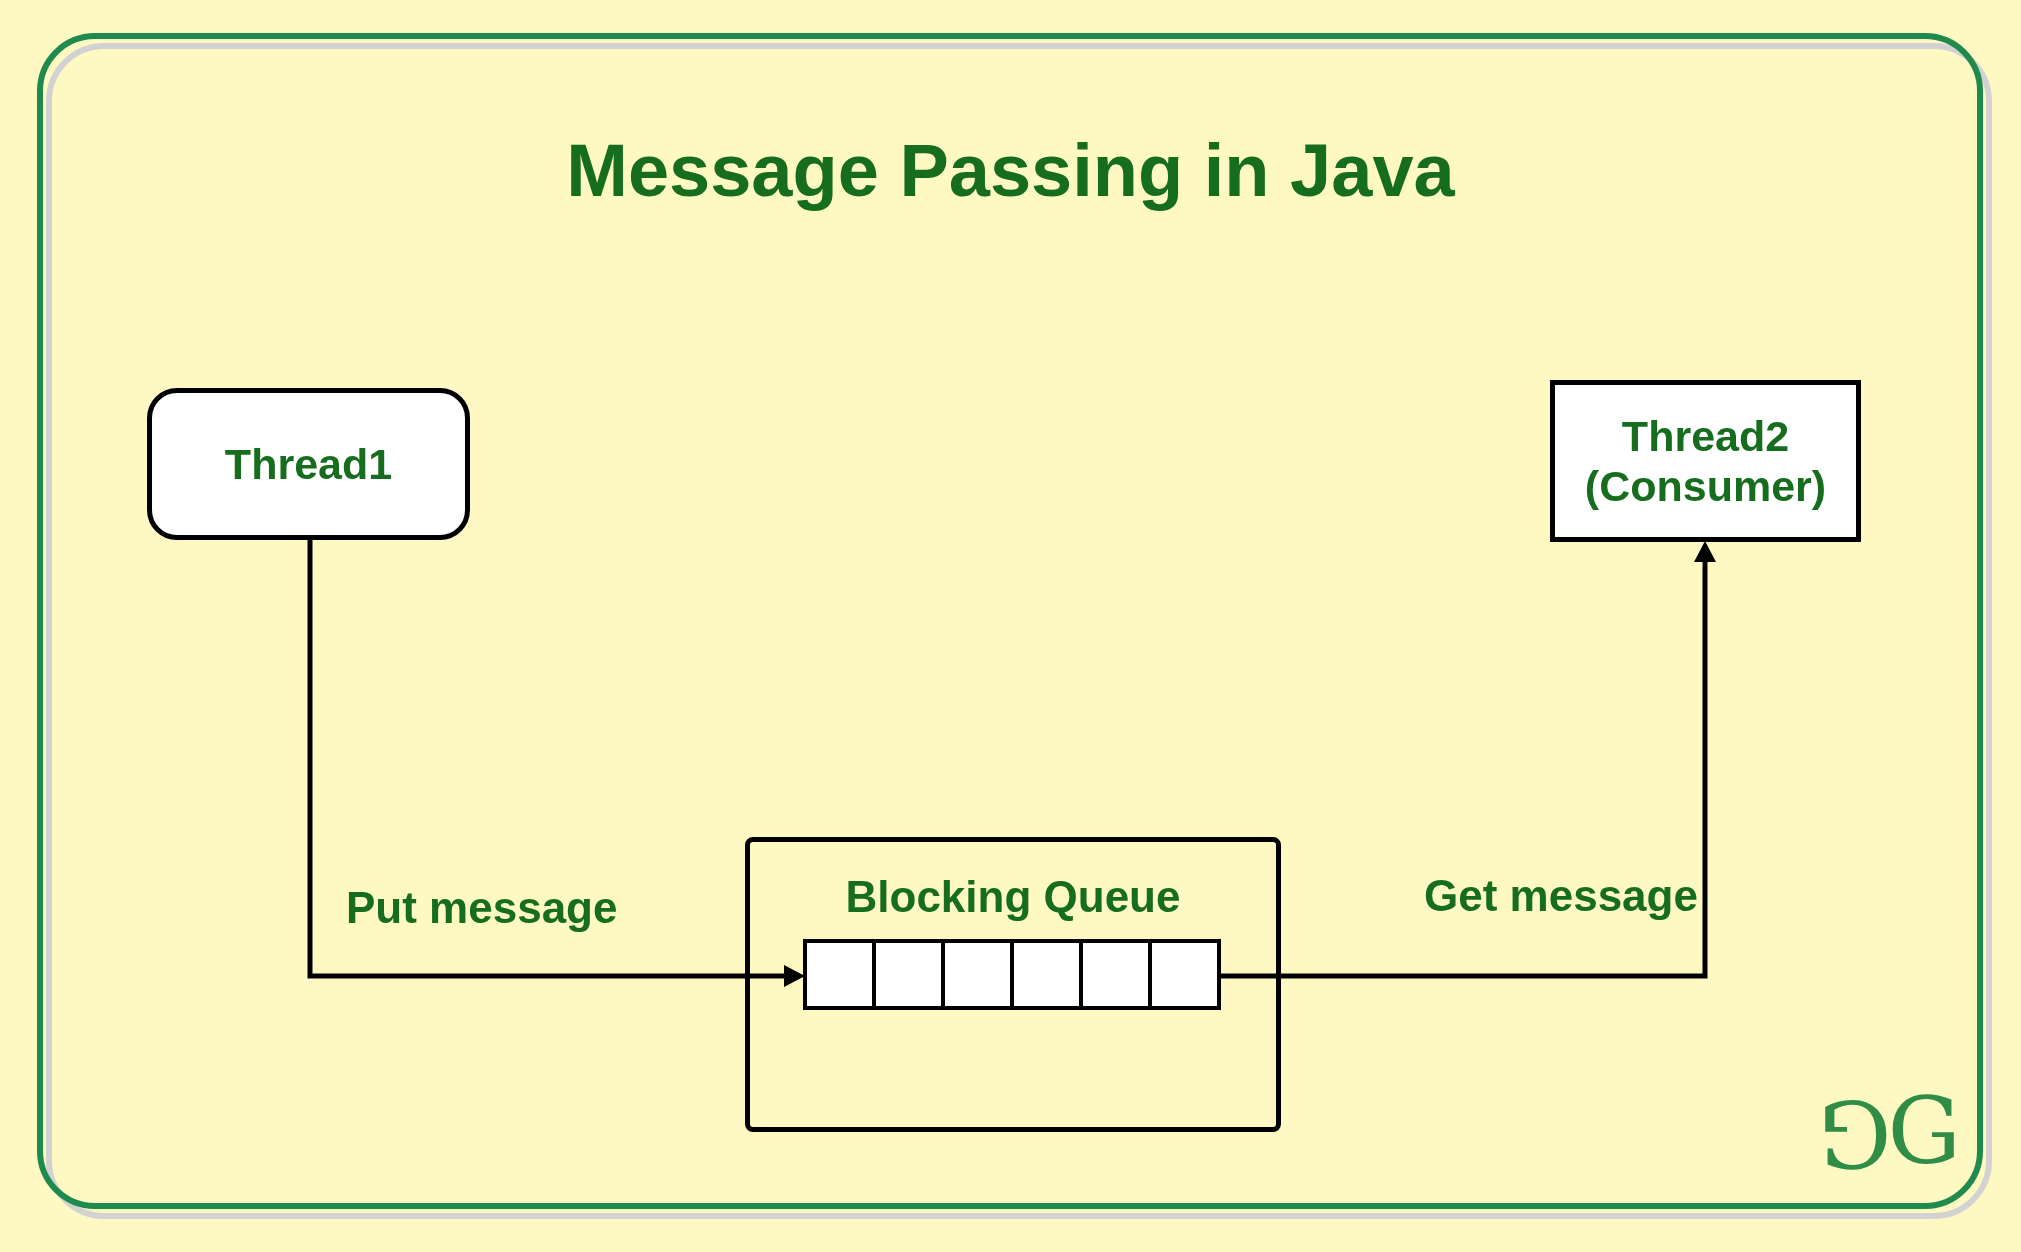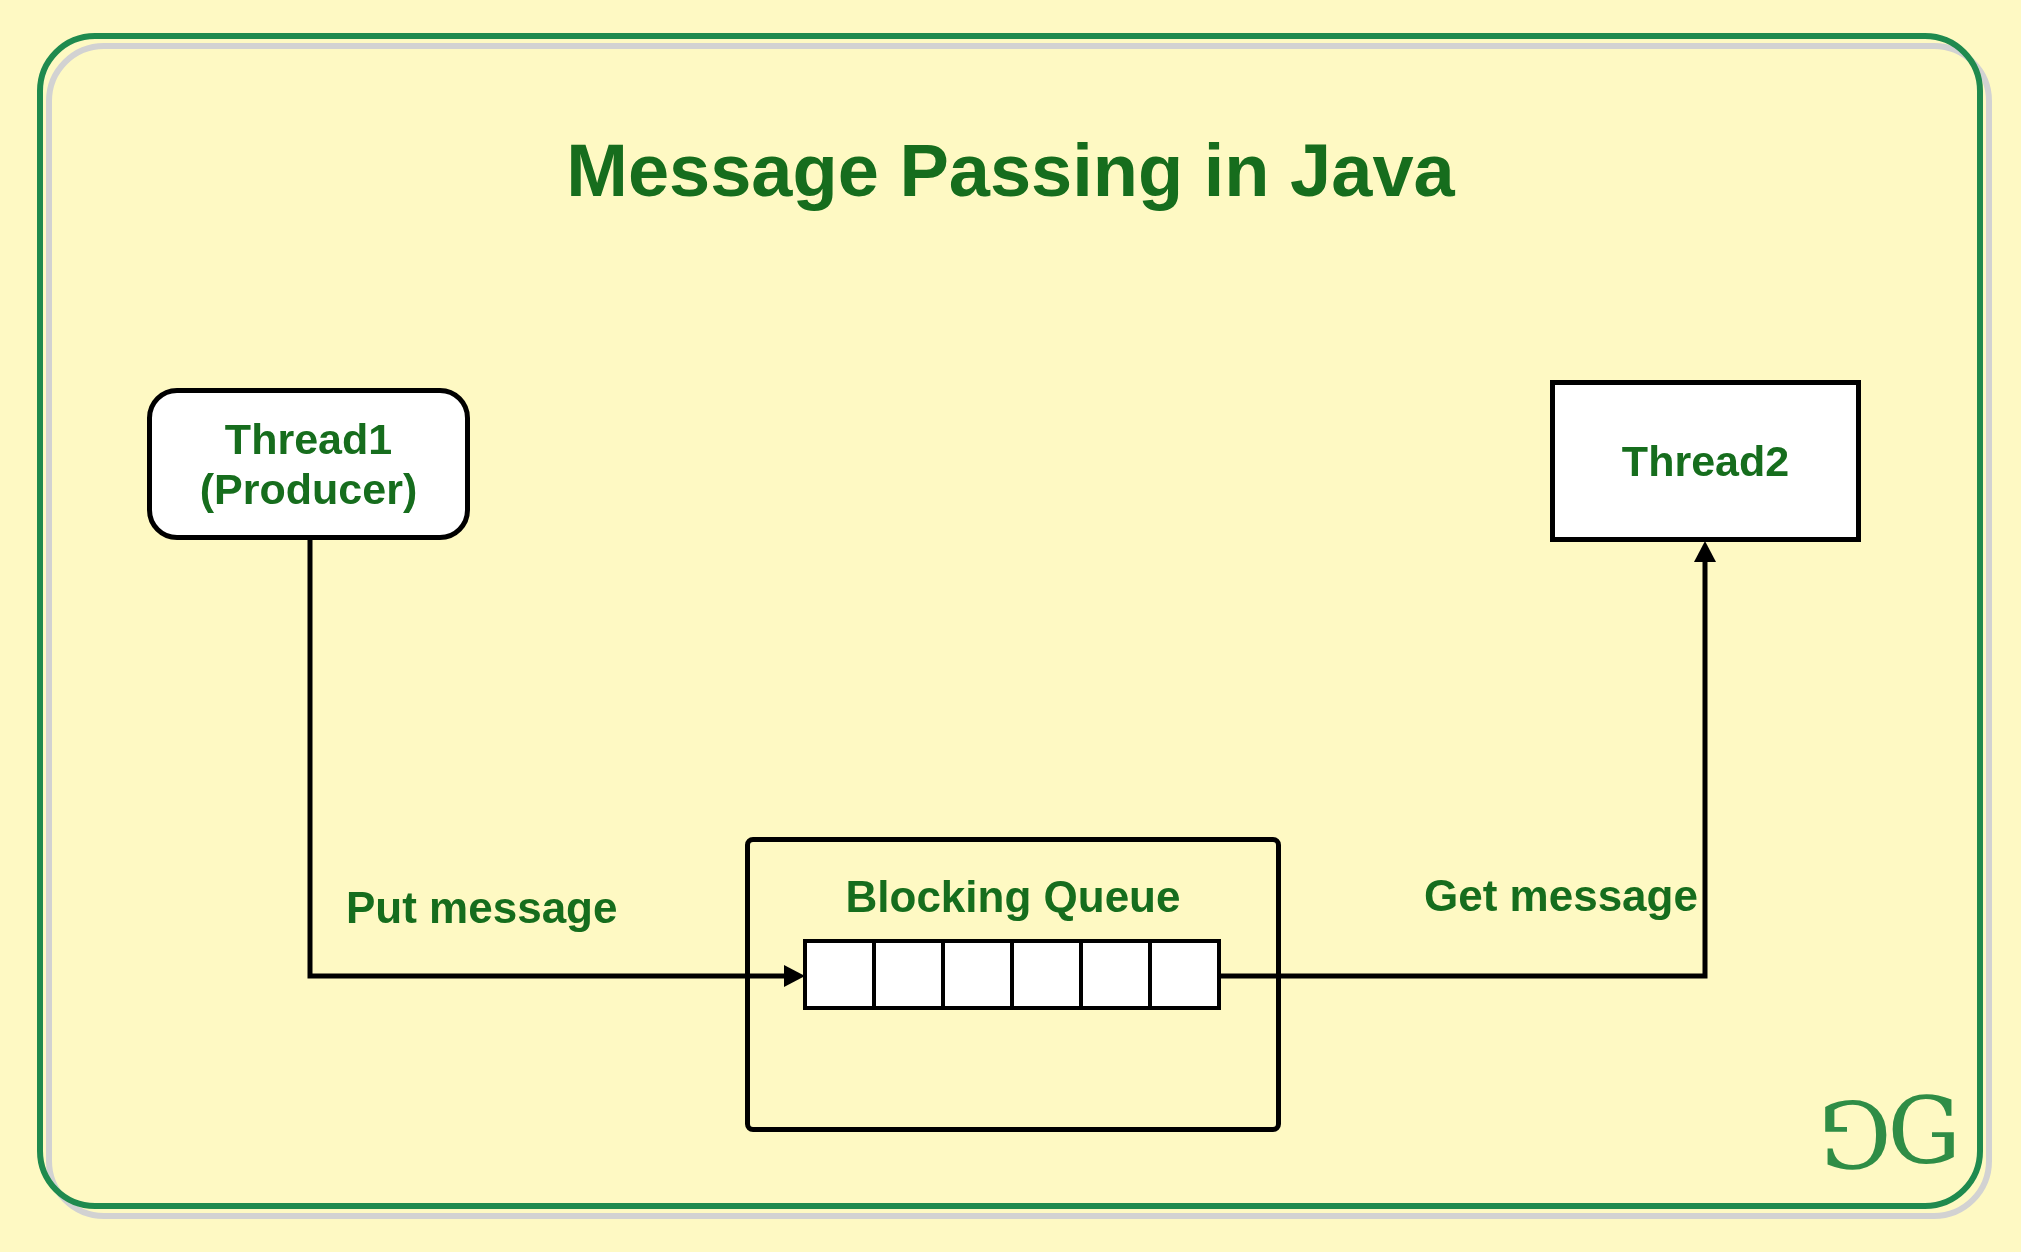--- a/index.html
+++ b/index.html
@@ -117,25 +117,25 @@
 
   <svg class="wires" width="2021" height="1252" viewBox="0 0 2021 1252">
     <path class="wire" d="M 310 540 L 310 976 L 786 976"></path>
     <polygon class="arrowhead" points="784,965 784,987 805,976"></polygon>
     <path class="wire" d="M 1217 976 L 1705 976 L 1705 560"></path>
     <polygon class="arrowhead" points="1694,562 1716,562 1705,541"></polygon>
   </svg>
 
   <div class="tbox producer">
     <div>Thread1</div>
-    <div>(Producer)</div>
   </div>
 
   <div class="tbox consumer">
     <div>Thread2</div>
+    <div>(Consumer)</div>
   </div>
 
   <div class="queue">
     <div class="queue-title">Blocking Queue</div>
     <div class="cells">
         <div class="cell"></div>
         <div class="cell"></div>
         <div class="cell"></div>
         <div class="cell"></div>
         <div class="cell"></div>

